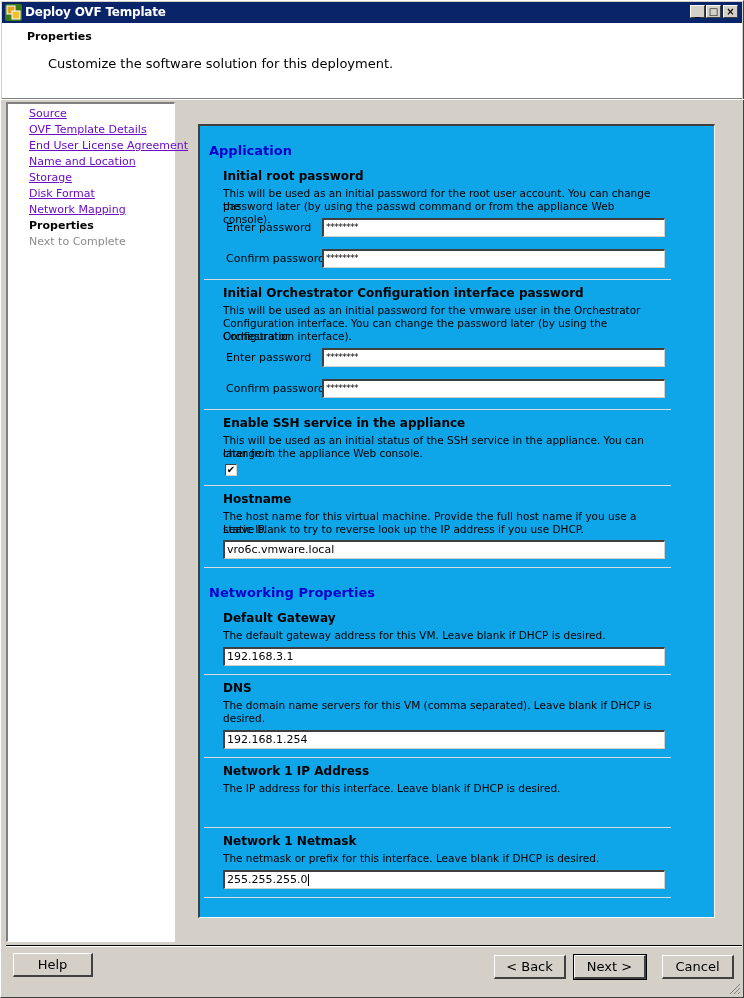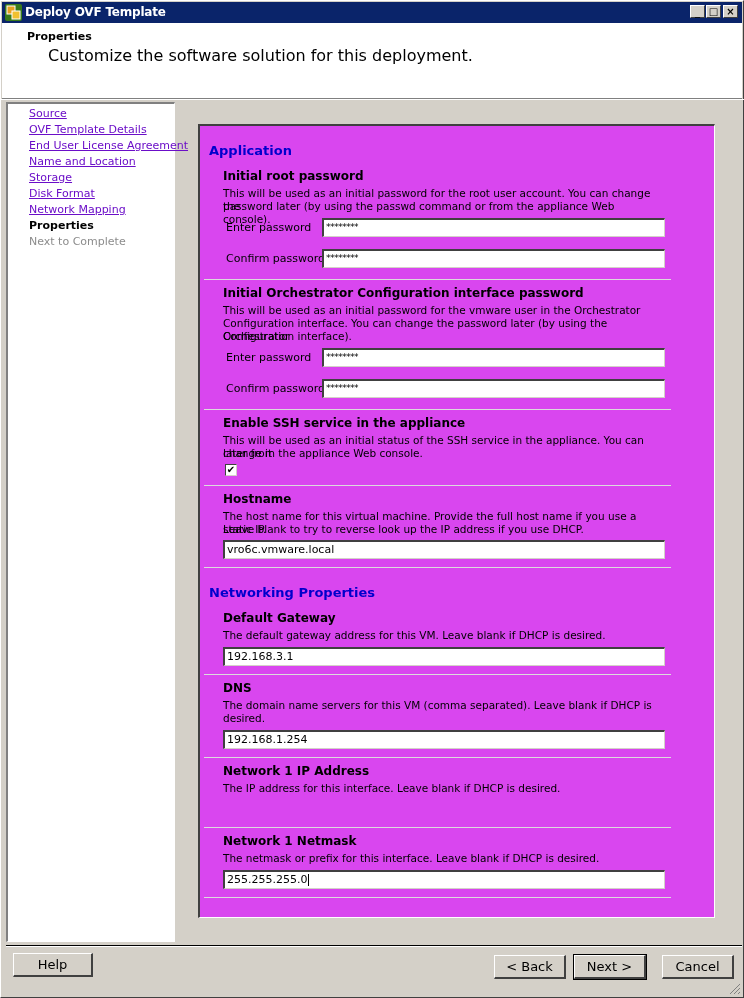--- a/index.html
+++ b/index.html
@@ -30,35 +30,35 @@
     position:absolute; top:3px; width:15px; height:13px; background:#d4d0c8;
     border-left:1px solid #fff; border-top:1px solid #fff;
     border-right:1px solid #404040; border-bottom:1px solid #404040;
     box-sizing:border-box; color:#000; font-size:10px; line-height:11px; text-align:center;
   }
   .header {
     position:absolute; left:1px; top:22px; width:740px; height:75px; background:#fff;
     border-bottom:1px solid #808080;
   }
   .header-title { position:absolute; left:25px; top:7px; font-weight:bold; font-size:11px; }
-  .header-sub { position:absolute; left:46px; top:23px; font-size:16px; }
+  .header-sub { position:absolute; left:46px; top:33px; font-size:13px; }
   .hdr-line2 { position:absolute; left:0; top:98px; width:744px; height:1px; background:#fff; }
 
   .nav {
     position:absolute; left:5px; top:101px; width:169px; height:840px; background:#fff;
     border-left:2px solid #808080; border-top:2px solid #808080;
     border-right:1px solid #fff; border-bottom:1px solid #fff; box-sizing:border-box;
   }
   .nav-item { position:absolute; left:21px; font-size:11px; white-space:nowrap; }
   .nav-link { color:#6b0ec8; text-decoration:underline; cursor:pointer; }
   .nav-current { color:#000; font-weight:bold; }
   .nav-disabled { color:#8c8c8c; }
 
   .content {
-    position:absolute; left:197px; top:123px; width:517px; height:794px; background:#d946ef;
+    position:absolute; left:197px; top:123px; width:517px; height:794px; background:#0ea5e9;
     border-left:2px solid #404040; border-top:2px solid #404040;
     border-right:1px solid #fff; border-bottom:1px solid #fff; box-sizing:border-box;
     box-shadow: 1px 1px 0 #d4d0c8;
   }
   .section-title {
     position:absolute; left:9px; color:#0000cc; font-weight:bold; font-size:13px;
   }
   .group-title { position:absolute; left:23px; font-weight:bold; font-size:12px; }
   .desc { position:absolute; left:23px; width:430px; font-size:10.5px; line-height:13px; }
   .field-label { position:absolute; left:26px; font-size:11px; }

